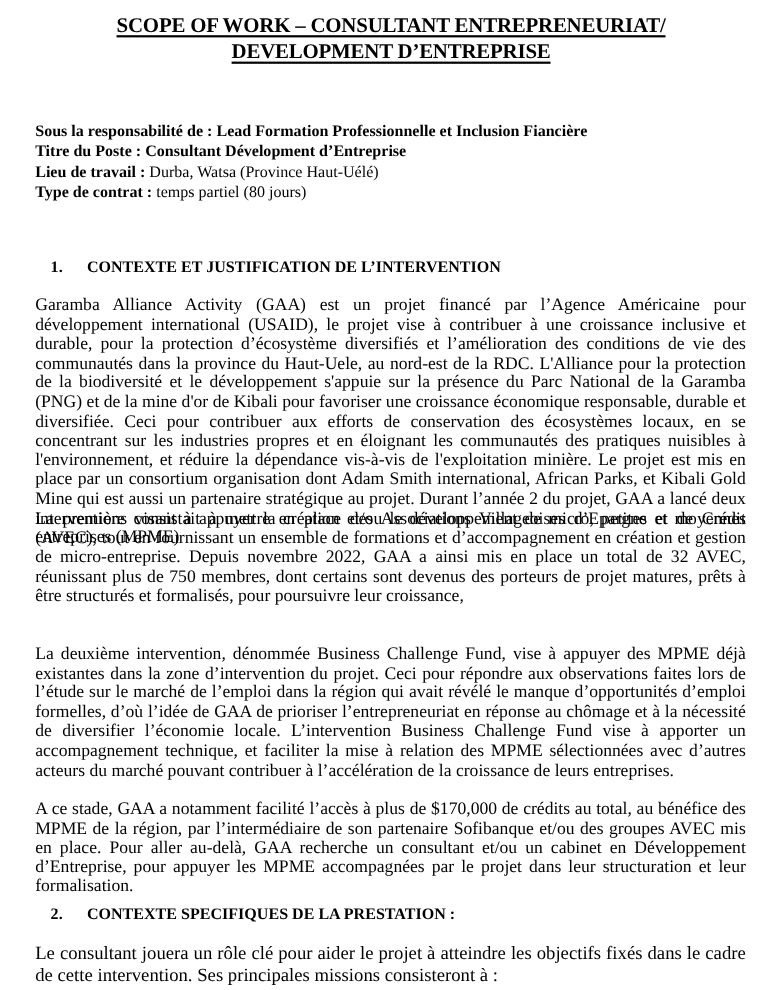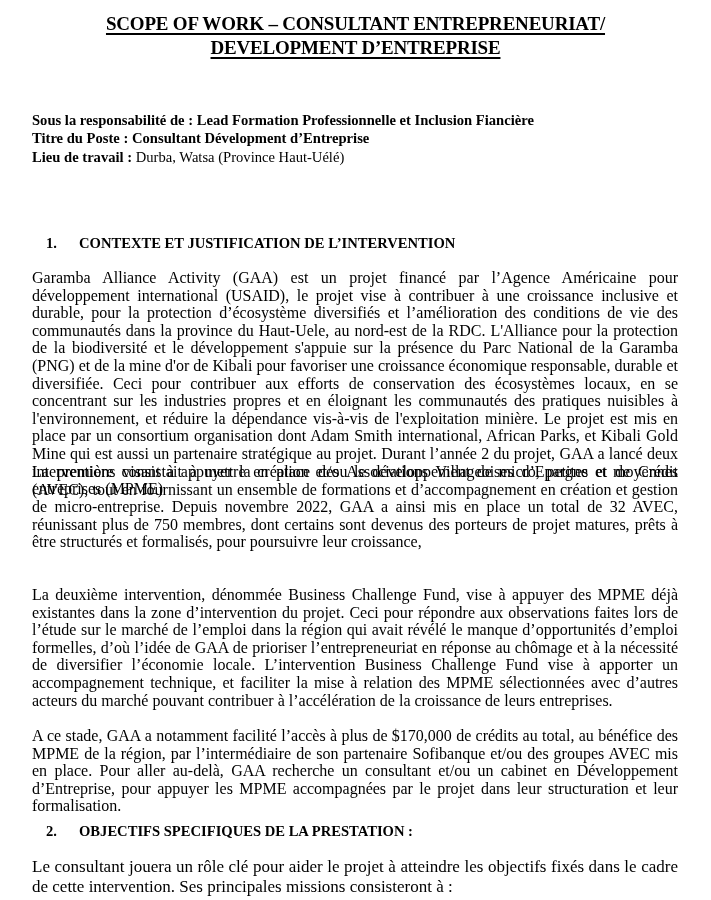--- a/index.html
+++ b/index.html
@@ -81,33 +81,36 @@
   <div class="meta">
     <div class="meta-row">
       <span class="k">Sous la responsabilité de : </span><span class="v bold">Lead Formation Professionnelle et Inclusion Fiancière</span>
     </div>
     <div class="meta-row">
       <span class="k">Titre du Poste : </span><span class="v bold">Consultant Dévelopment d’Entreprise</span>
     </div>
     <div class="meta-row">
       <span class="k">Lieu de travail : </span><span class="v">Durba, Watsa (Province Haut-Uélé)</span>
     </div>
+    <div class="meta-row">
+      <span class="k">Type de contrat : </span><span class="v">temps partiel (80 jours)</span>
+    </div>
   </div>
 
   <div class="heading" style="top:234px;">
     <span class="num">1.</span><span>CONTEXTE ET JUSTIFICATION DE L’INTERVENTION</span>
   </div>
 
   <div class="para" style="top:269px;">Garamba Alliance Activity (GAA) est un projet financé par l’Agence Américaine pour développement international (USAID), le projet vise à contribuer à une croissance inclusive et durable, pour la protection d’écosystème diversifiés et l’amélioration des conditions de vie des communautés dans la province du Haut-Uele, au nord-est de la RDC.  L'Alliance pour la protection de la biodiversité et le développement s'appuie sur la présence du Parc National de la Garamba (PNG) et de la mine d'or de Kibali pour favoriser une croissance économique responsable, durable et diversifiée. Ceci pour contribuer aux efforts de conservation des écosystèmes locaux, en se concentrant sur les industries propres et en éloignant les communautés des pratiques nuisibles à l'environnement, et réduire la dépendance vis-à-vis de l'exploitation minière. Le projet est mis en place par un consortium organisation dont Adam Smith international, African Parks, et Kibali Gold Mine qui est aussi un partenaire stratégique au projet. Durant l’année 2 du projet, GAA a lancé deux interventions visant à appuyer la création et/ou le développement de micro, petites et moyennes entreprises (MPME)</div>
 
   <div class="para" style="top:463px;">La première consistait à mettre en place des Associations Villageoises d’Epargne et de Crédit (AVEC), tout en fournissant un ensemble de formations et d’accompagnement en création et gestion de micro-entreprise. Depuis novembre 2022, GAA a ainsi mis en place un total de 32 AVEC, réunissant plus de 750 membres, dont certains sont devenus des porteurs de projet matures, prêts à être structurés et formalisés, pour poursuivre leur croissance,</div>
 
   <div class="para" style="top:586px;">La deuxième intervention, dénommée Business Challenge Fund, vise à appuyer des MPME déjà existantes dans la zone d’intervention du projet. Ceci pour répondre aux observations faites lors de l’étude sur le marché de l’emploi dans la région qui avait révélé le manque d’opportunités d’emploi formelles, d’où l’idée de GAA de prioriser l’entrepreneuriat en réponse au chômage et à la nécessité de diversifier l’économie locale. L’intervention Business Challenge Fund vise à apporter un accompagnement technique, et faciliter la mise à relation des MPME sélectionnées avec d’autres acteurs du marché pouvant contribuer à l’accélération de la croissance de leurs entreprises.</div>
 
   <div class="para" style="top:727px;">A ce stade, GAA a notamment facilité l’accès à plus de $170,000 de crédits au total, au bénéfice des MPME de la région, par l’intermédiaire de son partenaire Sofibanque et/ou des groupes AVEC mis en place. Pour aller au-delà, GAA recherche un consultant et/ou un cabinet en Développement d’Entreprise, pour appuyer les MPME accompagnées par le projet dans leur structuration et leur formalisation.</div>
 
   <div class="heading" style="top:822px;">
-    <span class="num">2.</span><span>OBJECTIFS SPECIFIQUES DE LA PRESTATION :</span>
+    <span class="num">2.</span><span>CONTEXTE SPECIFIQUES DE LA PRESTATION :</span>
   </div>
 
   <div class="para big" style="top:857px;">Le consultant jouera un rôle clé pour aider le projet à atteindre les objectifs fixés dans le cadre de cette intervention. Ses principales missions consisteront à :</div>
 
 </div>
 
 </body></html>

